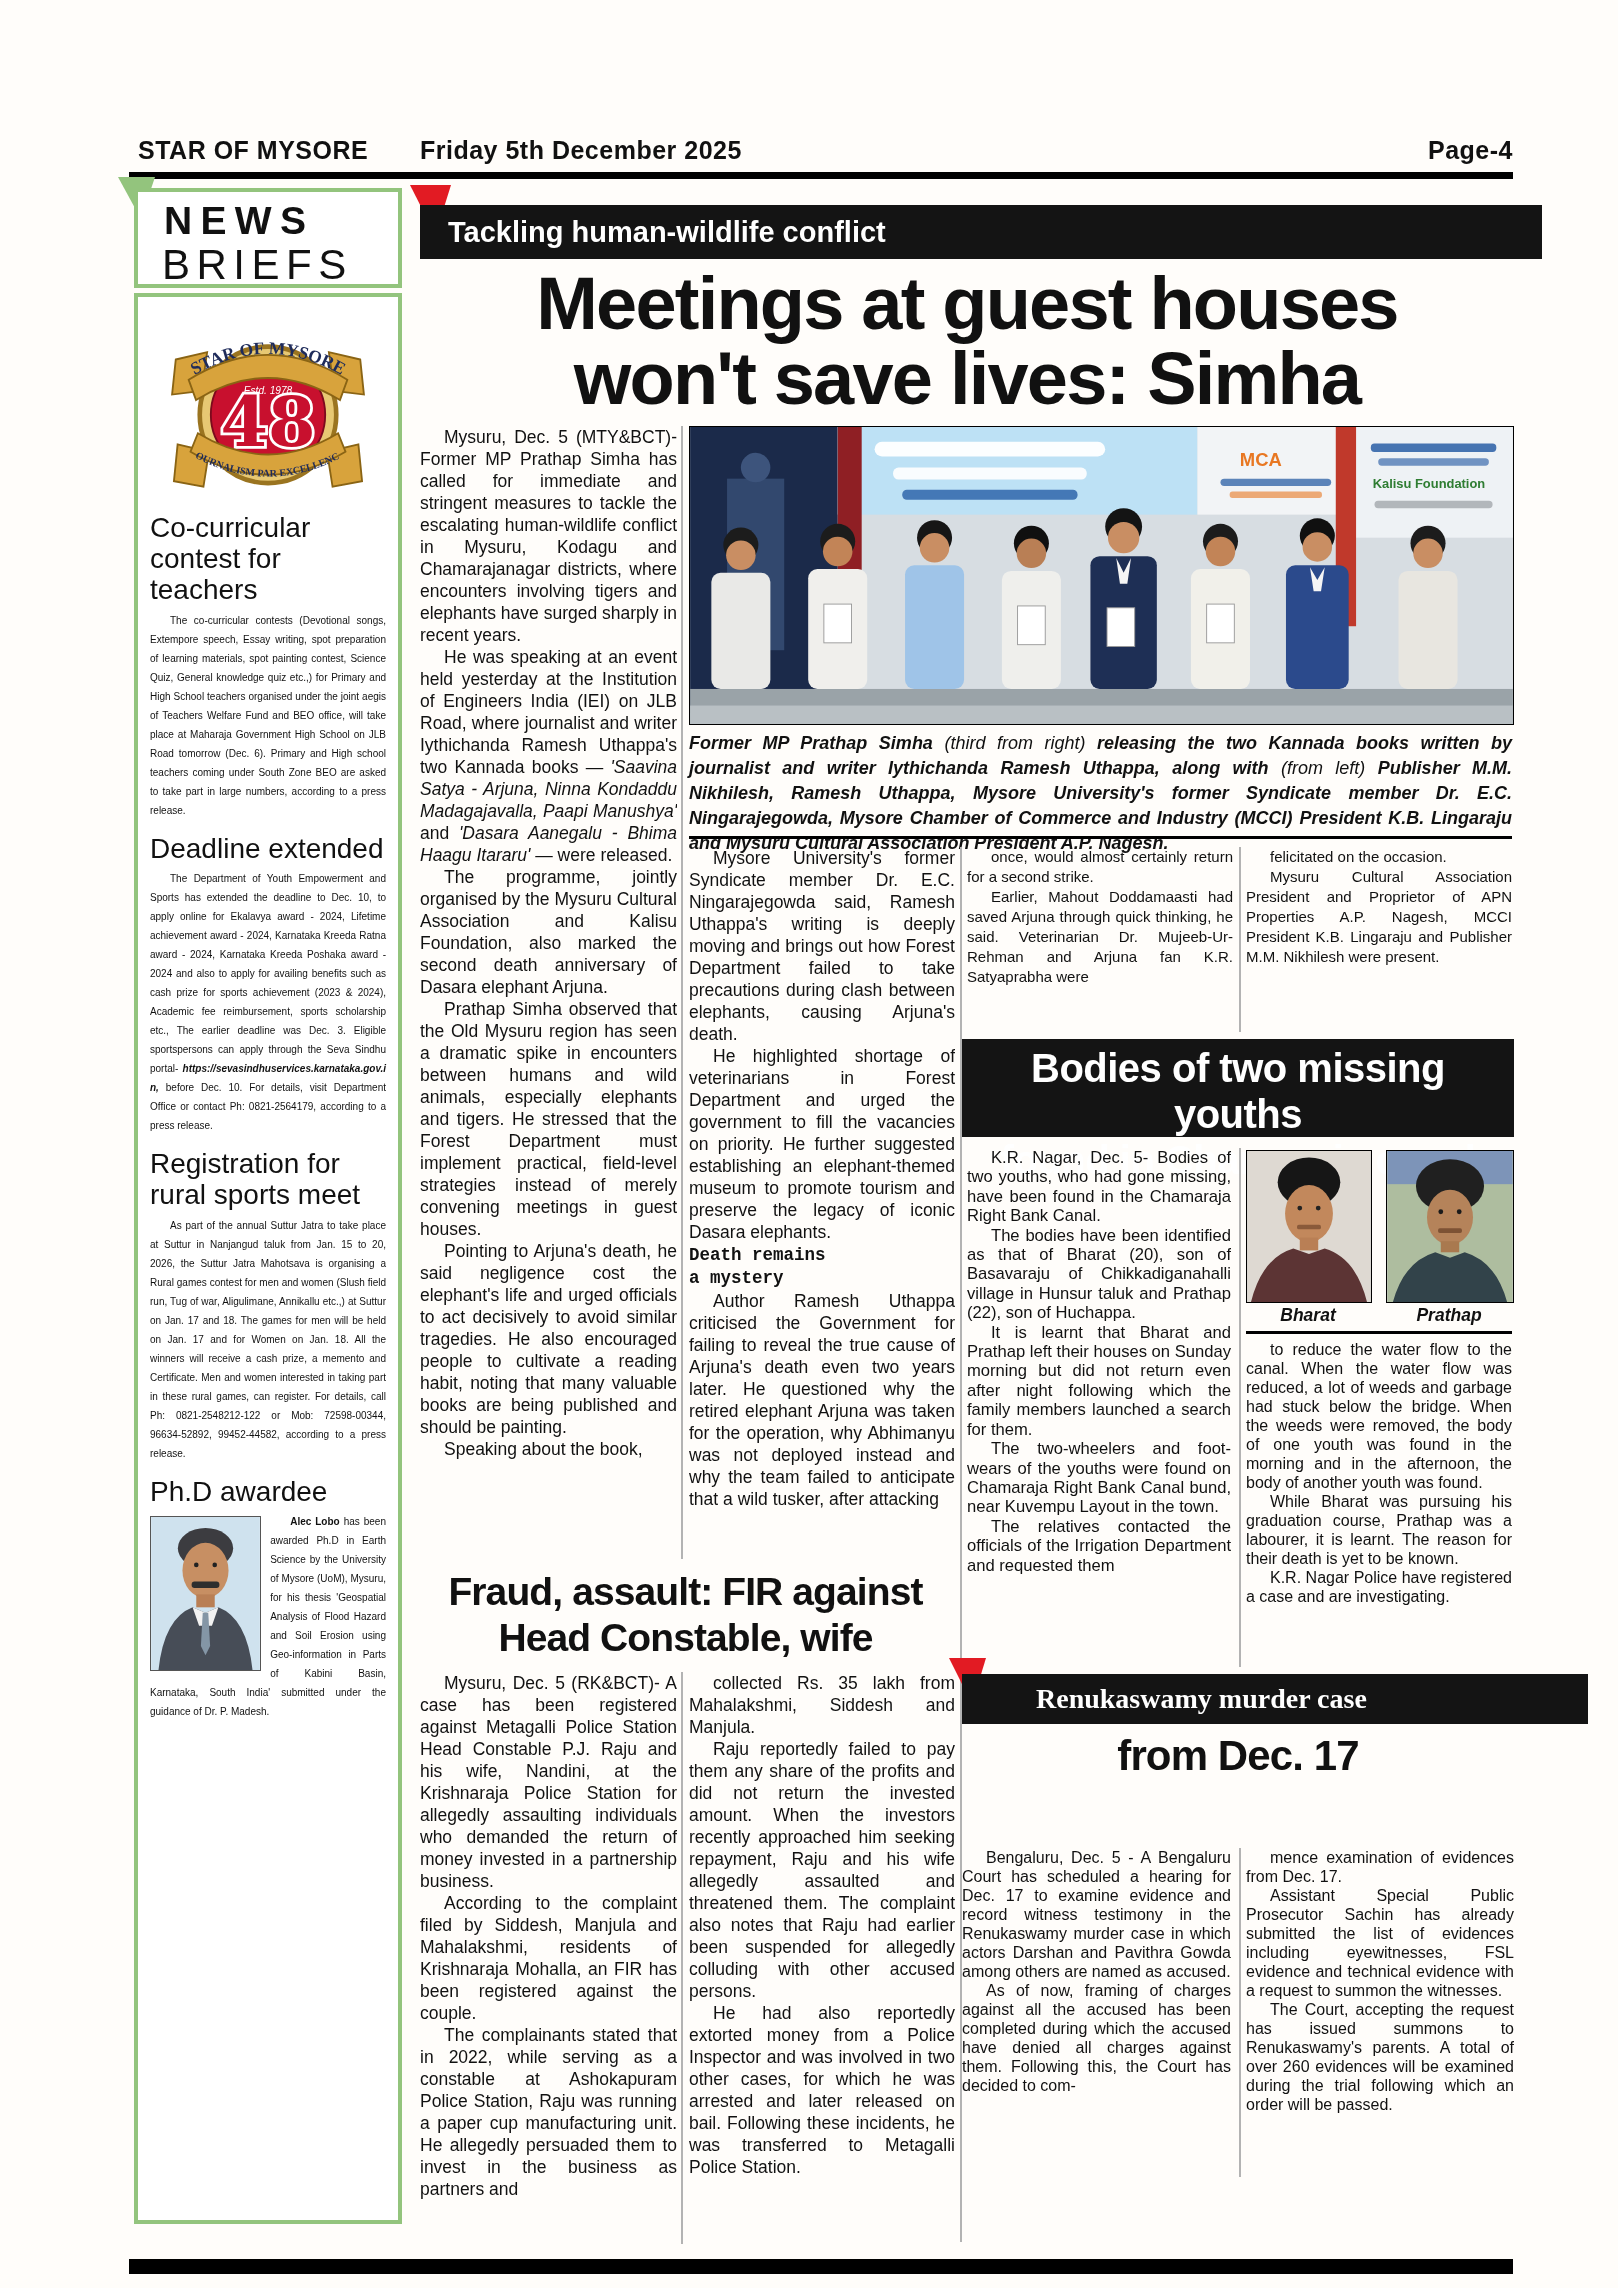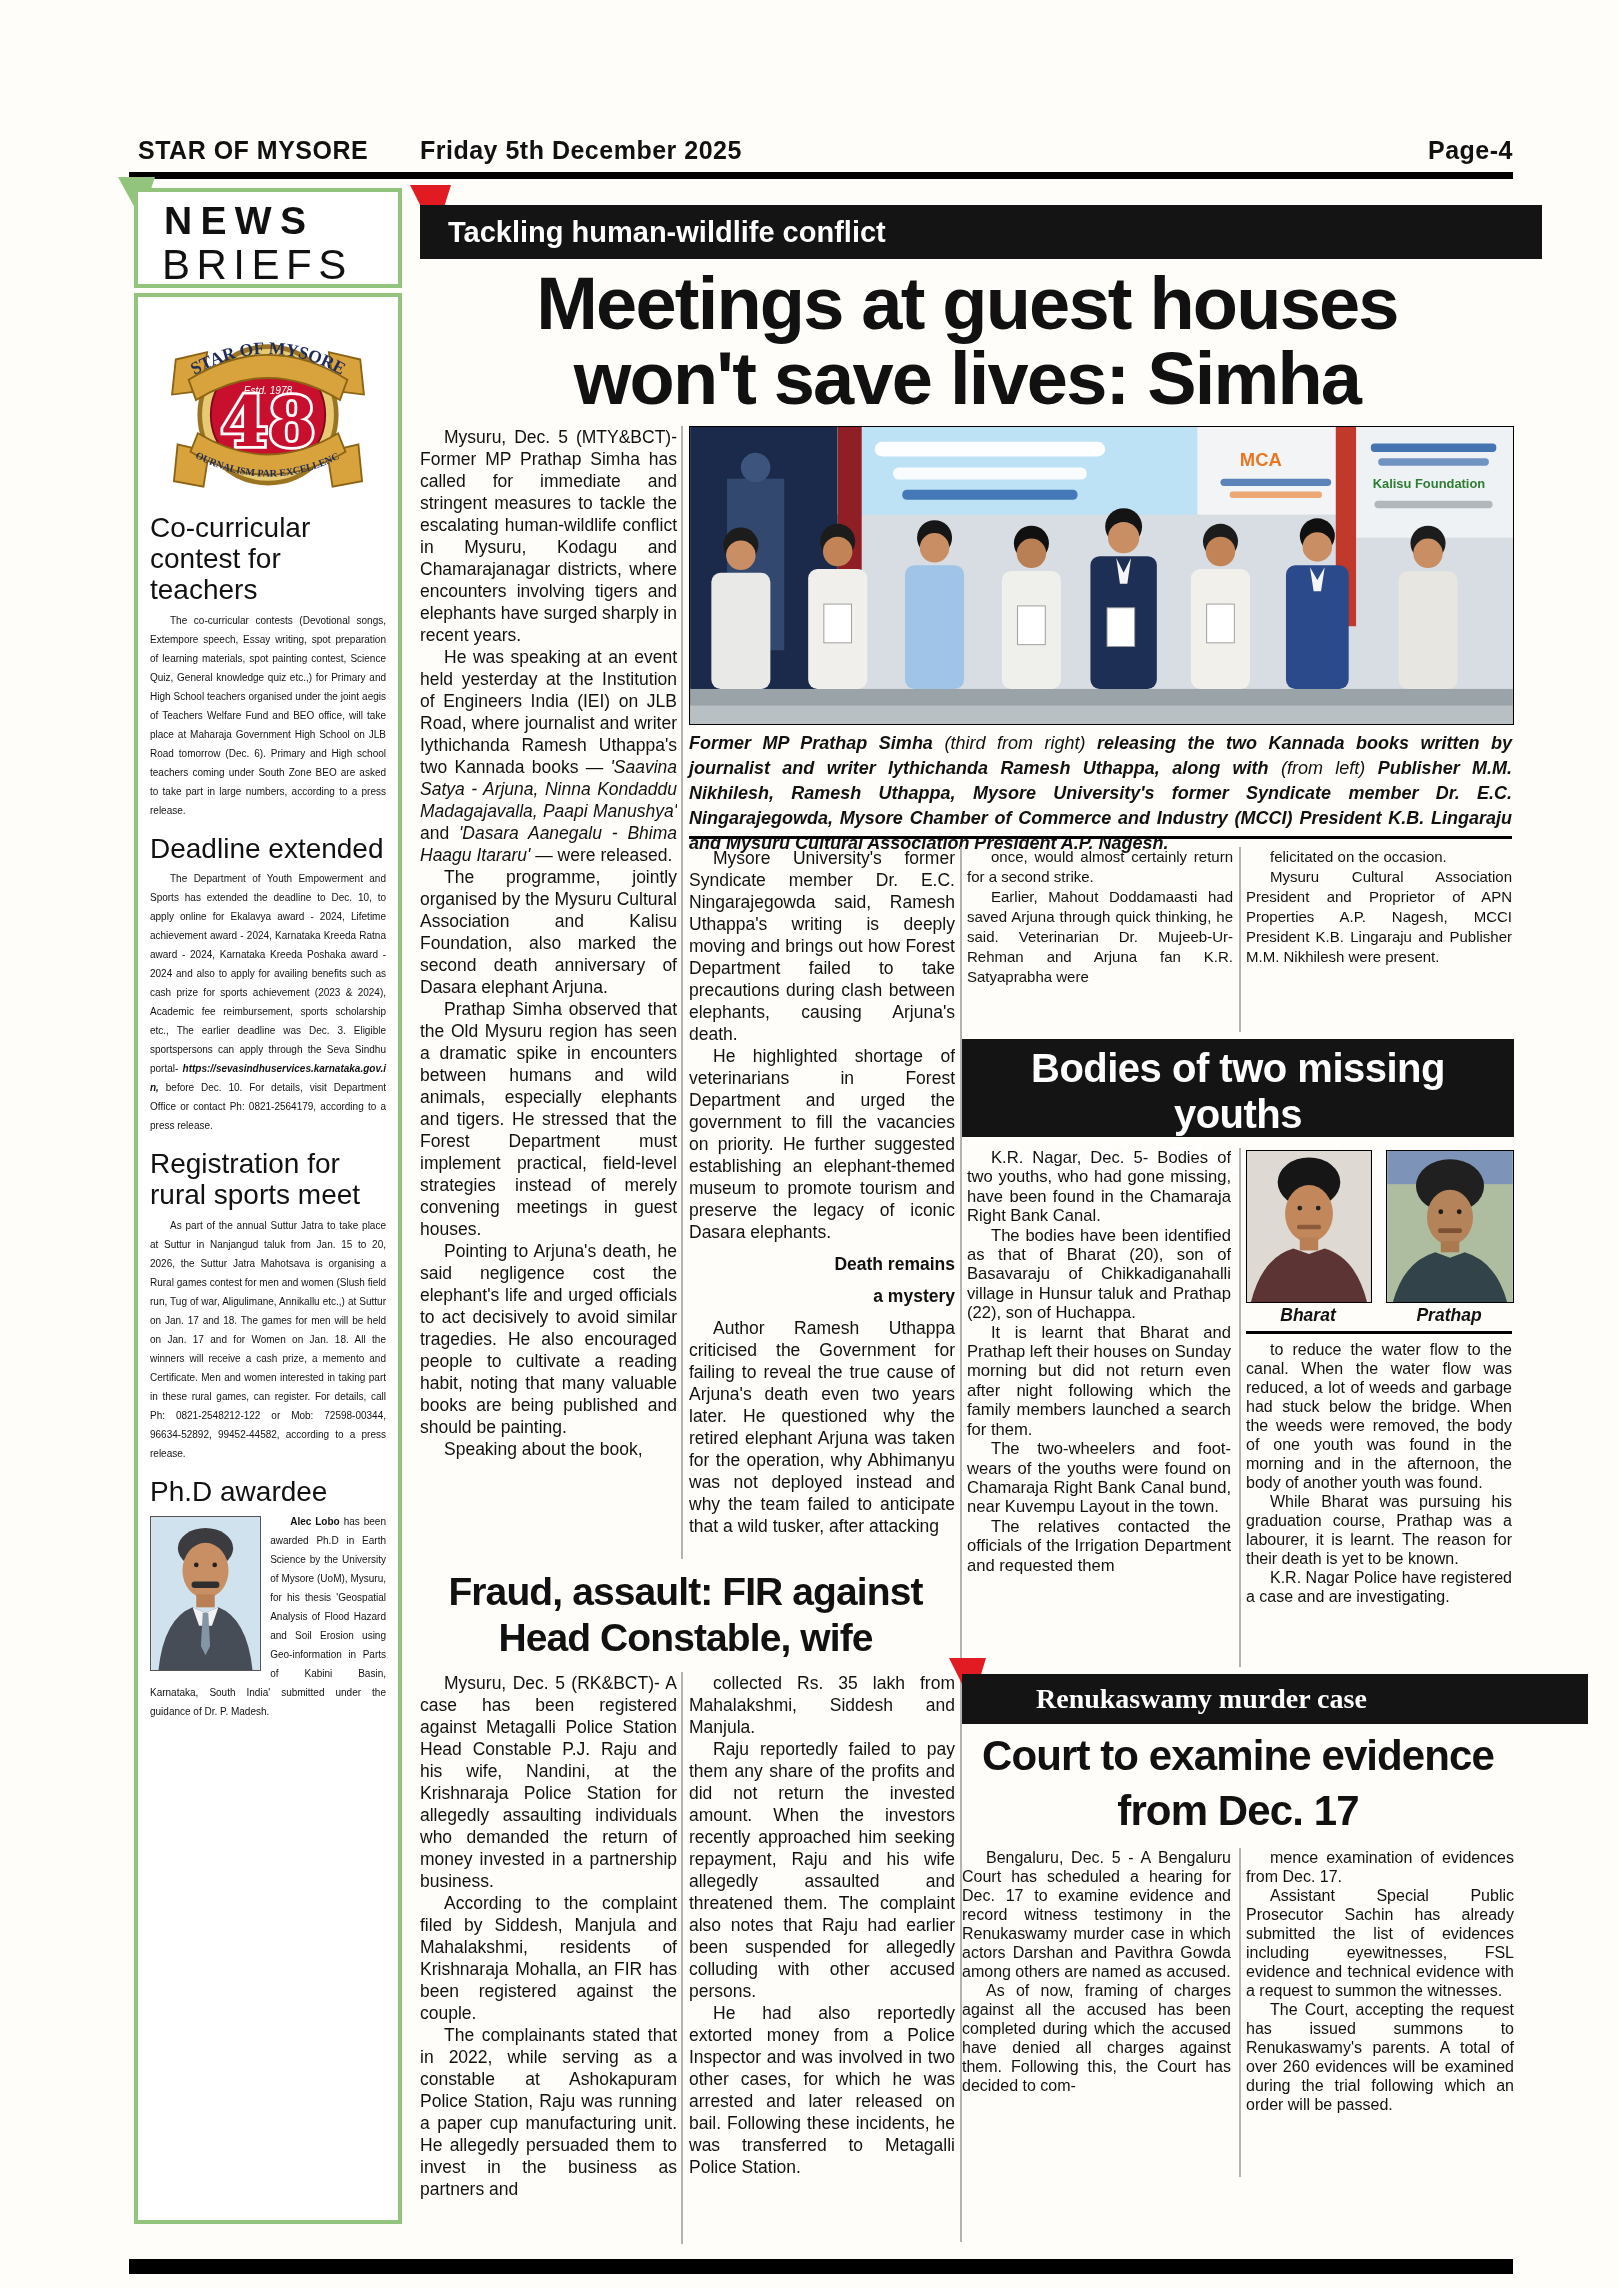--- a/index.html
+++ b/index.html
@@ -26,21 +26,21 @@
   
   .banner{background:#141414;color:#fff;}
   .kicker{font-size:29px;font-weight:700;display:flex;align-items:center;padding-left:28px;}
   .main-hl{font-size:74px;font-weight:700;letter-spacing:-1.8px;line-height:1.02;text-align:center;}
   .jtext{text-align:justify;overflow:hidden;}
   .jtext p{margin:0;text-indent:24px;}
   .t19{font-size:17.5px;line-height:22px;}
   .t18{font-size:16.6px;line-height:19.4px;}
   .t175{font-size:16px;line-height:19px;}
   .t1822{font-size:15px;line-height:20px;}
-  .subhead{font-weight:700;text-align:right;text-indent:0 !important;margin:10px 0 !important;}
+  .subhead{font-weight:700;text-align:left;text-indent:0 !important;margin:1px 0 !important;font-family:Liberation Mono, monospace;}
   .photo-frame{border:1.8px solid #000;background:#ccc;}
   .capline{font-size:18px;line-height:25px;font-weight:700;font-style:italic;text-align:justify;}
   .cap-light{font-weight:400;}
   .mini-cap{font-size:17.5px;font-weight:700;font-style:italic;text-align:center;}
   .bodies-hl{font-size:40px;font-weight:700;line-height:46px;text-align:center;letter-spacing:-0.5px;}
   .fraud-hl{font-size:39px;font-weight:700;line-height:46px;text-align:center;letter-spacing:-0.9px;}
   .renuka{font-family:"Liberation Serif",serif;font-size:28px;font-weight:700;display:flex;align-items:center;padding-left:74px;}
   .court-hl{font-size:42px;font-weight:700;line-height:55px;text-align:center;letter-spacing:-0.9px;}
 </style>
 </head>
@@ -328,21 +328,20 @@
     <p>collected Rs. 35 lakh from Mahalakshmi, Siddesh and Manjula.</p>
     <p>Raju reportedly failed to pay them any share of the profits and did not return the invested amount. When the investors recently approached him seeking repayment, Raju and his wife allegedly assaulted and threatened them. The complaint also notes that Raju had earlier been suspended for allegedly colluding with other accused persons.</p>
     <p>He had also reportedly extorted money from a Police Inspector and was involved in two other cases, for which he was arrested and later released on bail. Following these incidents, he was transferred to Metagalli Police Station.</p>
   </div>
 
   <div class="abs pennant-red" style="left:949px;top:1658px;width:37px;height:46px;"></div>
   <div class="abs banner renuka" style="left:962px;top:1674px;width:552px;height:50px;">
     <span>Renukaswamy murder case</span>
   </div>
   <div class="abs court-hl" style="left:962px;top:1728px;width:552px;">
-    <div>Court to examine evidence</div>
     <div>from Dec. 17</div>
   </div>
 
   <div class="abs jtext t175" style="left:962px;top:1848px;width:269px;height:329px;">
     <p>Bengaluru, Dec. 5 - A Bengaluru Court has scheduled a hearing for Dec. 17 to examine evidence and record witness testimony in the Renukaswamy murder case in which actors Darshan and Pavithra Gowda among others are named as accused.</p>
     <p>As of now, framing of charges against all the accused has been completed during which the accused have denied all charges against them. Following this, the Court has decided to com-</p>
   </div>
 
   <div class="abs vrule" style="left:1239px;top:1848px;height:329px;"></div>
 

